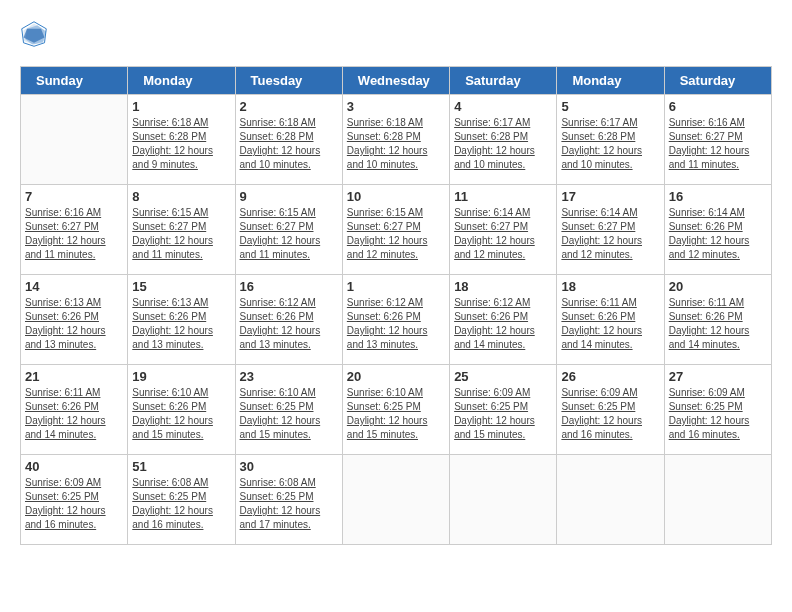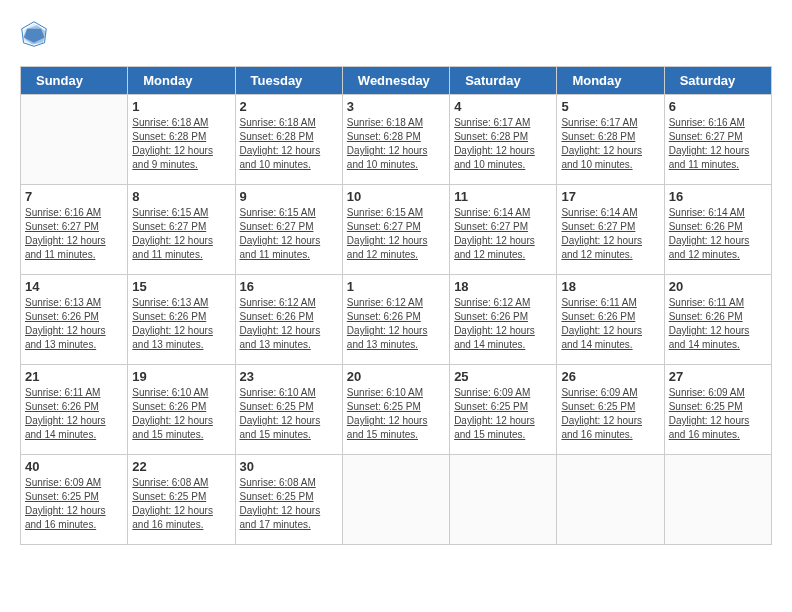--- a/index.html
+++ b/index.html
@@ -241,21 +241,21 @@
           <div class="day-number">27</div>
           <div class="day-info">Sunrise: 6:09 AM<br>Sunset: 6:25 PM<br>Daylight: 12 hours and 16 minutes.</div>
         </td>
       </tr>
       <tr>
         <td>
           <div class="day-number">40</div>
           <div class="day-info">Sunrise: 6:09 AM<br>Sunset: 6:25 PM<br>Daylight: 12 hours and 16 minutes.</div>
         </td>
         <td>
-          <div class="day-number">22</div>
+          <div class="day-number">51</div>
           <div class="day-info">Sunrise: 6:08 AM<br>Sunset: 6:25 PM<br>Daylight: 12 hours and 16 minutes.</div>
         </td>
         <td>
           <div class="day-number">30</div>
           <div class="day-info">Sunrise: 6:08 AM<br>Sunset: 6:25 PM<br>Daylight: 12 hours and 17 minutes.</div>
         </td>
         <td class="empty-cell"></td>
         <td class="empty-cell"></td>
         <td class="empty-cell"></td>
         <td class="empty-cell"></td>

